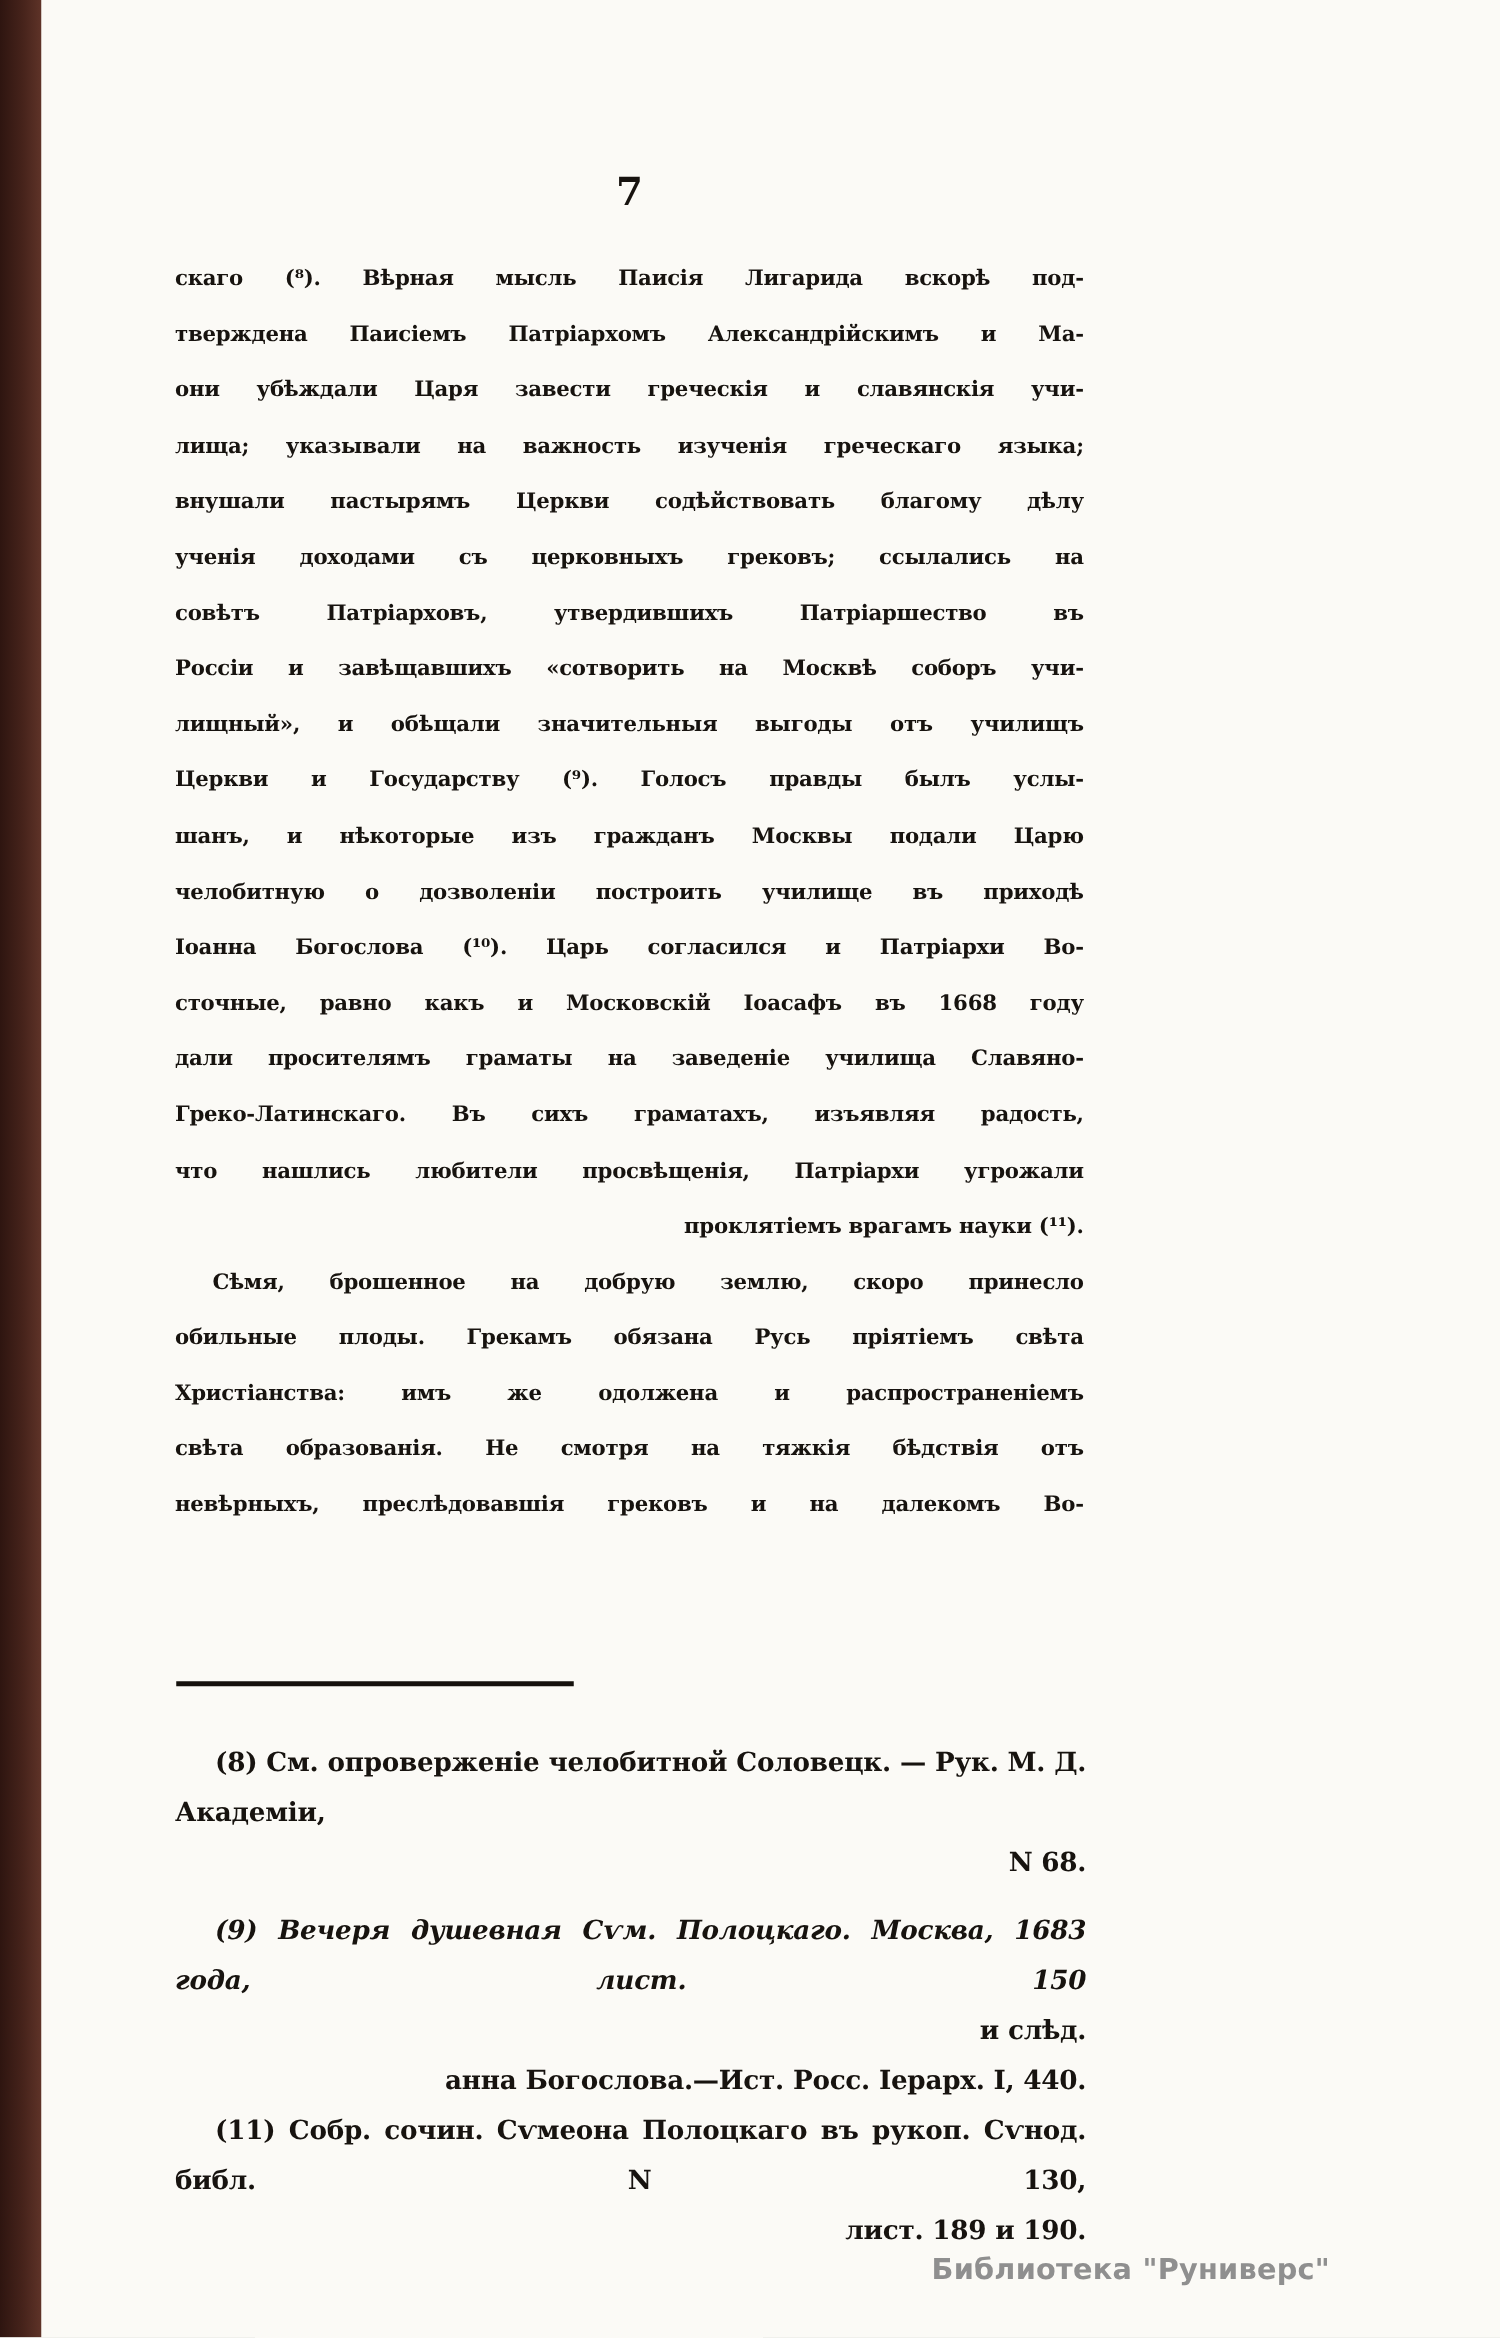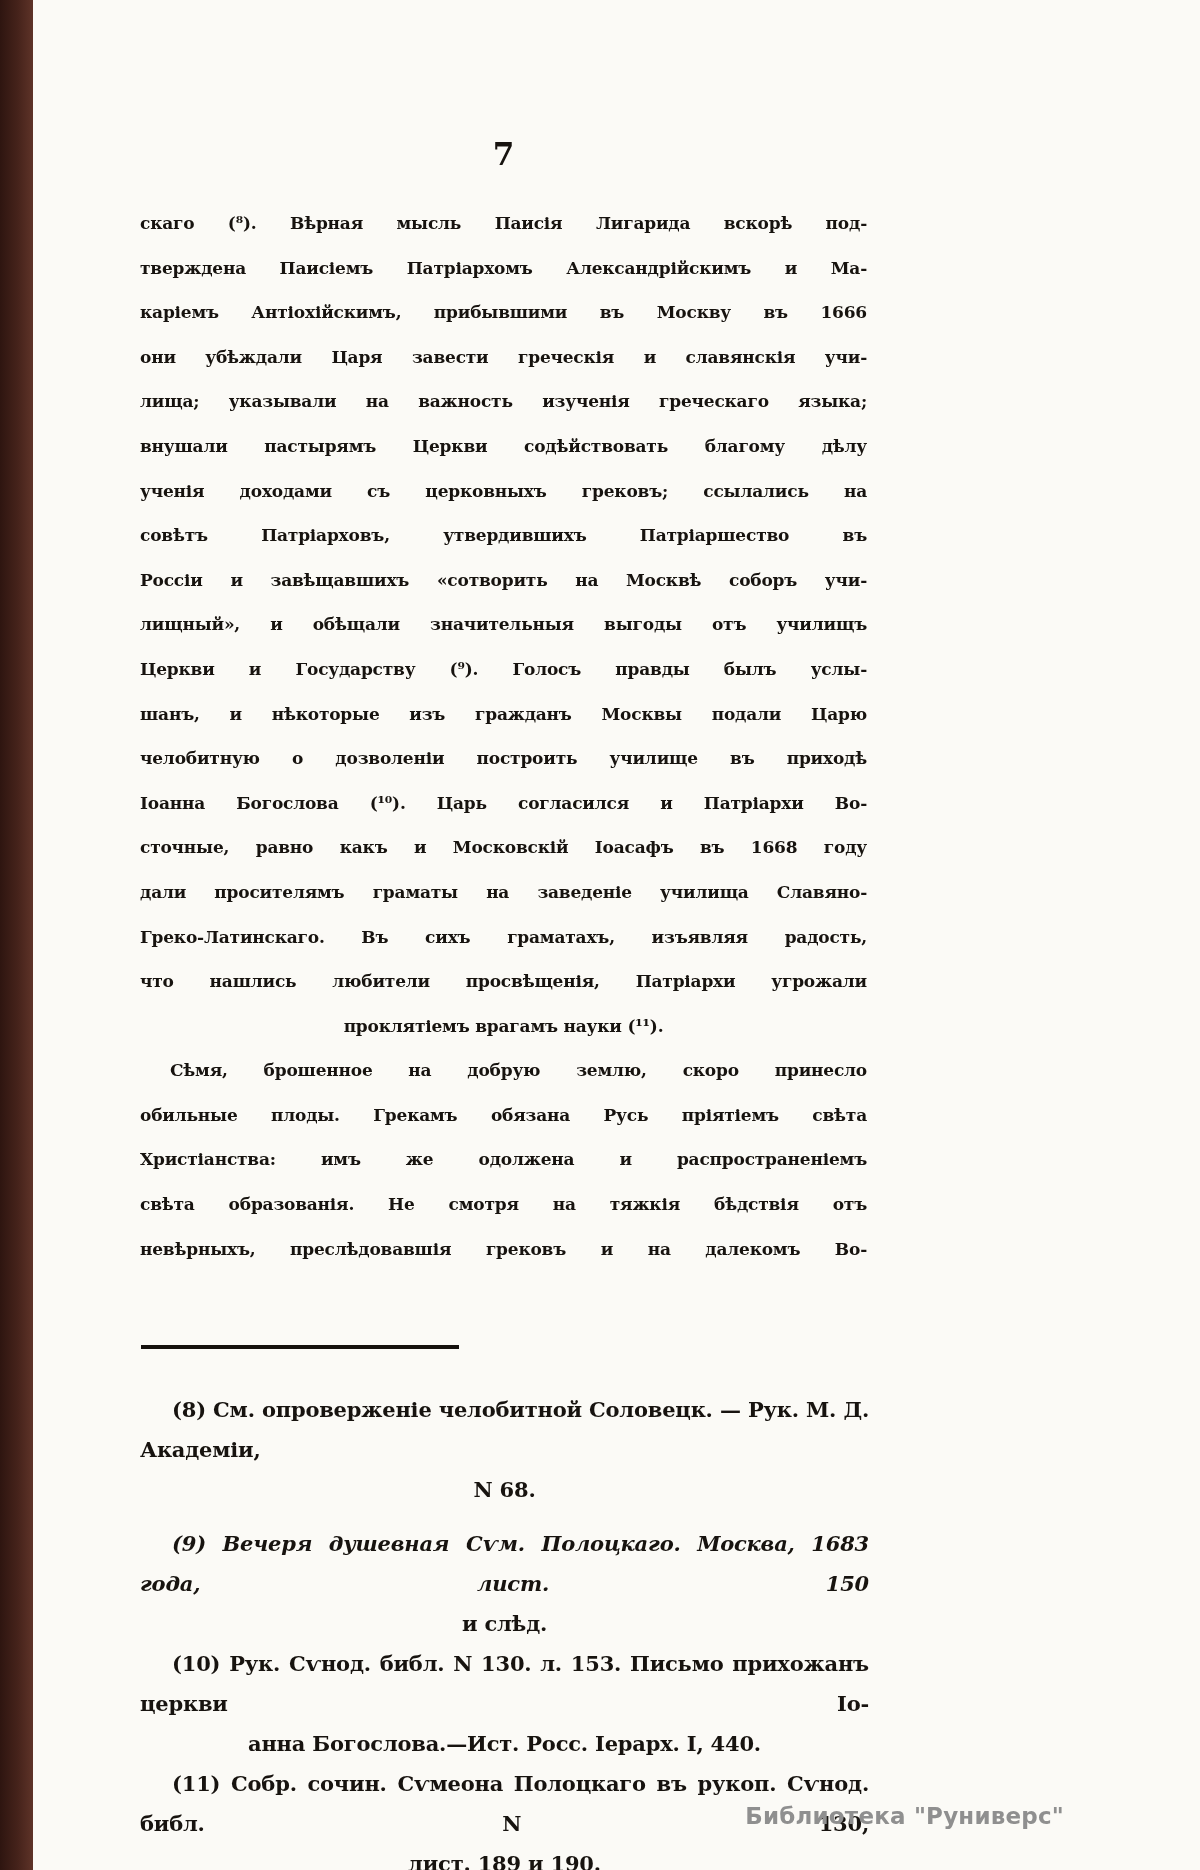--- a/index.html
+++ b/index.html
@@ -19,21 +19,21 @@
   .pagenum{
     position:absolute;left:140px;top:136px;width:727px;
     text-align:center;font-size:31px;font-weight:bold;
   }
   .bodyblock{
     position:absolute;left:140px;top:201px;width:727px;
     font-size:17px;font-weight:bold;letter-spacing:-0.2px;
   }
   .bline{height:44.6px;line-height:44.6px;}
   .just{text-align:justify;text-align-last:justify;}
-  .left{text-align:center;}
+  .left{text-align:right;}
   .indent{text-indent:30px;}
   .rule{
     position:absolute;left:141px;top:1345px;width:318px;height:4px;
     background:#15110d;
   }
   .fnotes{
     position:absolute;left:140px;top:1390px;width:729px;
     font-size:21px;font-weight:bold;letter-spacing:-0.2px;
   }
   .fline{line-height:40px;}
@@ -51,21 +51,20 @@
 
 <div class="page">
 
   <div class="gutter"></div>
 
   <div class="pagenum">7</div>
 
   <div class="bodyblock">
     <div class="bline just">скаго (⁸). Вѣрная мысль Паисія Лигарида вскорѣ под-</div>
     <div class="bline just">тверждена Паисіемъ Патріархомъ Александрійскимъ и Ма-</div>
-    <div class="bline just">каріемъ Антіохійскимъ, прибывшими въ Москву въ 1666</div>
     <div class="bline just">они убѣждали Царя завести греческія и славянскія учи-</div>
     <div class="bline just">лища; указывали на важность изученія греческаго языка;</div>
     <div class="bline just">внушали пастырямъ Церкви содѣйствовать благому дѣлу</div>
     <div class="bline just">ученія доходами съ церковныхъ грековъ; ссылались на</div>
     <div class="bline just">совѣтъ Патріарховъ, утвердившихъ Патріаршество въ</div>
     <div class="bline just">Россіи и завѣщавшихъ «сотворить на Москвѣ соборъ учи-</div>
     <div class="bline just">лищный», и обѣщали значительныя выгоды отъ училищъ</div>
     <div class="bline just">Церкви и Государству (⁹). Голосъ правды былъ услы-</div>
     <div class="bline just">шанъ, и нѣкоторые изъ гражданъ Москвы подали Царю</div>
     <div class="bline just">челобитную о дозволеніи построить училище въ приходѣ</div>
@@ -82,21 +81,20 @@
     <div class="bline just">невѣрныхъ, преслѣдовавшія грековъ и на далекомъ Во-</div>
   </div>
 
   <div class="rule"></div>
 
   <div class="fnotes">
     <div class="fline fn-first just">(8) См. опроверженіе челобитной Соловецк. — Рук. М. Д. Академіи,</div>
     <div class="fline left">N 68.</div>
     <div class="fline fn-first just gap">(9) Вечеря душевная Сѵм. Полоцкаго. Москва, 1683 года, лист. 150</div>
     <div class="fline left">и слѣд.</div>
-    <div class="fline fn-first just">(10) Рук. Сѵнод. библ. N 130. л. 153. Письмо прихожанъ церкви Іо-</div>
     <div class="fline left">анна Богослова.—Ист. Росс. Іерарх. I, 440.</div>
     <div class="fline fn-first just">(11) Собр. сочин. Сѵмеона Полоцкаго въ рукоп. Сѵнод. библ. N 130,</div>
     <div class="fline left">лист. 189 и 190.</div>
   </div>
 
   <div class="watermark">Библиотека "Руниверс"</div>
 
 </div>
 
 </body></html>

